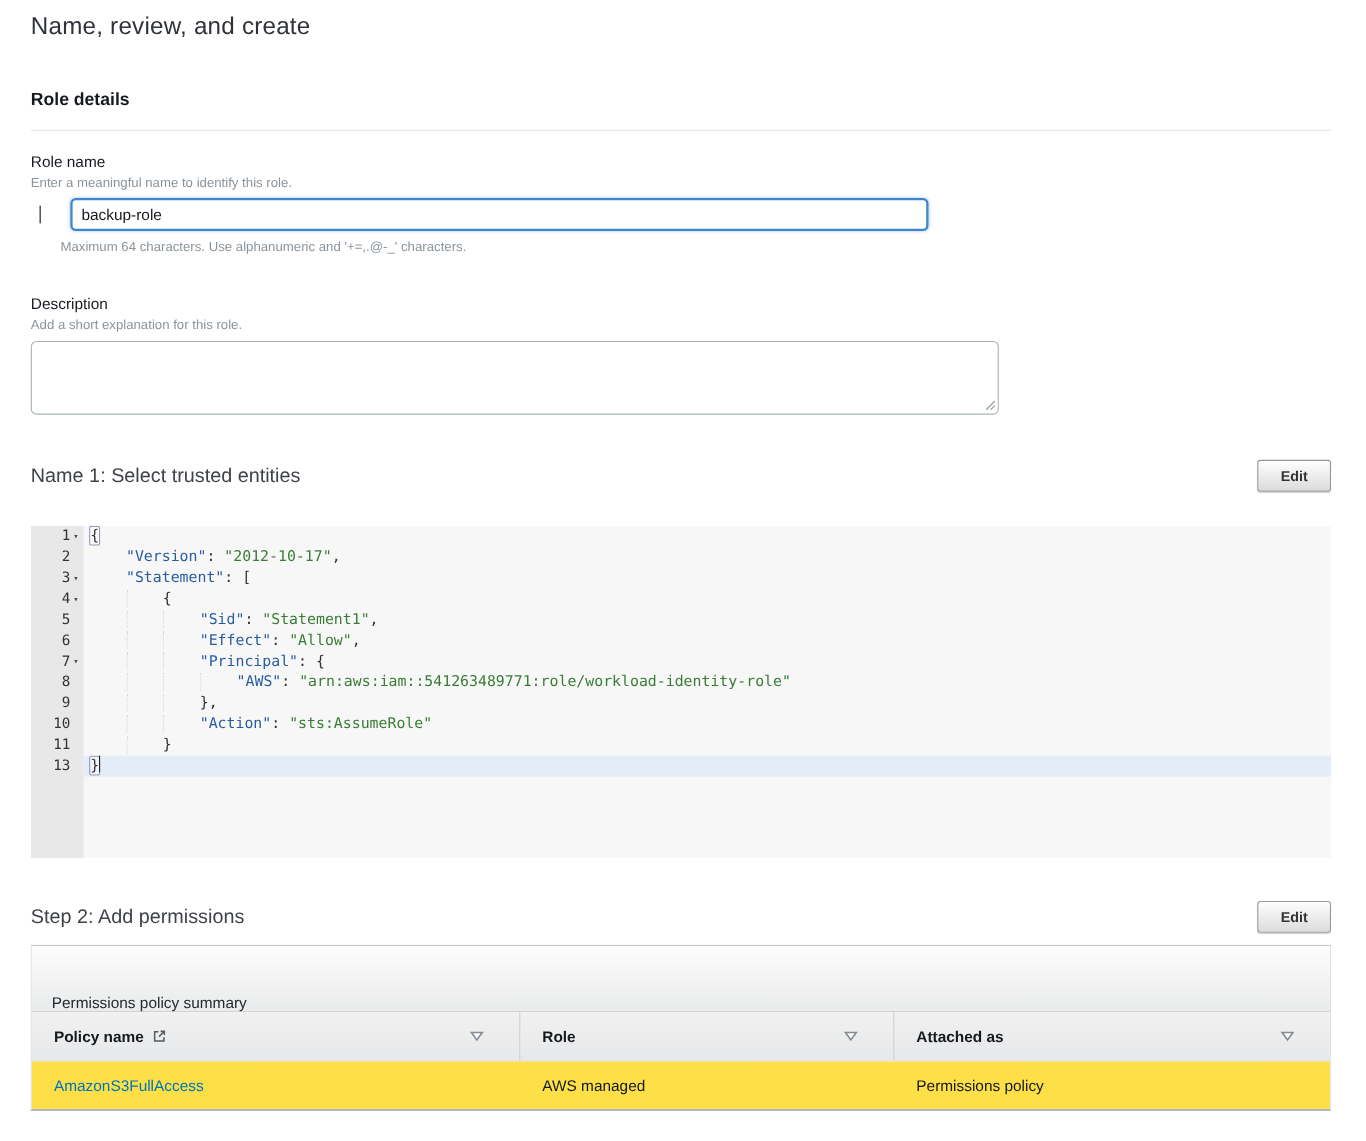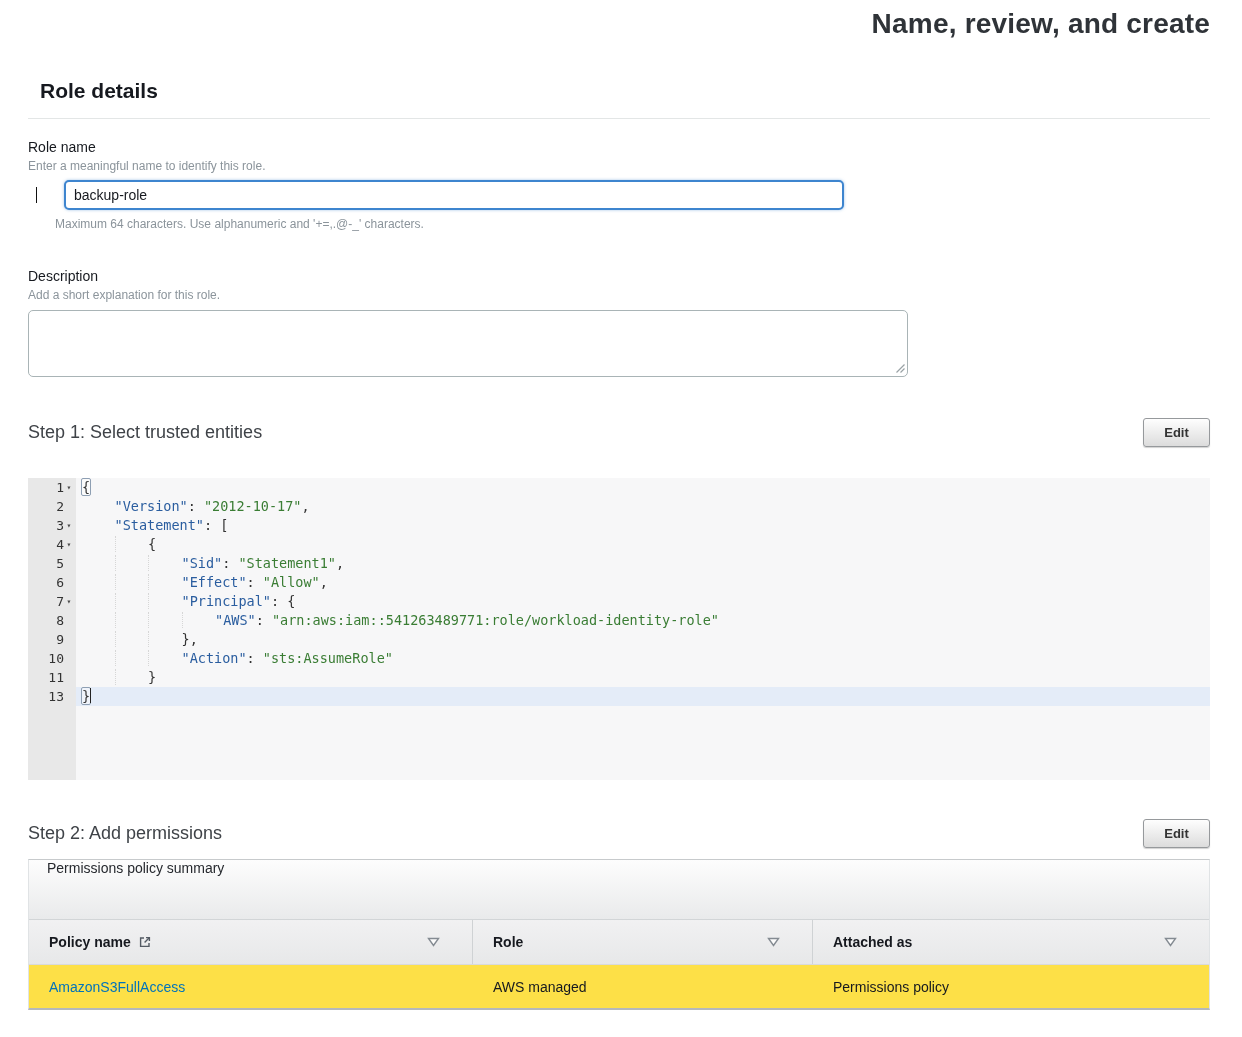--- a/index.html
+++ b/index.html
@@ -5,26 +5,26 @@
   * { box-sizing: border-box; }
   html, body { margin: 0; padding: 0; background: #fff; }
   body {
     width: 1242px; height: 1037px; overflow: hidden;
     font-family: "Liberation Sans", sans-serif;
     color: #16191f;
   }
   .page { position: relative; width: 1182px; margin-left: 28px; }
 
   h1.page-title {
-    font-size: 28px; font-weight: 700; color: #2f3338;
-    margin: 8px 0 0; line-height: 32px; letter-spacing: .2px; text-align: right;
+    font-size: 22px; font-weight: 400; color: #2f3338;
+    margin: 8px 0 0; line-height: 32px; letter-spacing: .2px;
   }
   h2.section-heading {
-    font-size: 21px; font-weight: 700; color: #16191f;
-    margin: 41px 12px 0; line-height: 20px;
+    font-size: 16px; font-weight: 700; color: #16191f;
+    margin: 41px 0 0; line-height: 20px;
   }
   .divider { border: none; border-top: 1px solid #e3e6e6; margin: 17px 0 0; }
 
   .field-label { margin-top: 20px; font-size: 14px; color: #16191f; line-height: 17px; }
   .field-help  { margin-top: 3px; font-size: 12px; color: #8b949b; line-height: 14px; }
   .field-hint  { margin-top: 7px; font-size: 12px; color: #8b949b; line-height: 14px; margin-left: 27px; }
 
   .input-wrap { position: relative; margin-top: 7px; width: 816px; padding-left: 36px; }
   input.text-input {
     width: 100%; height: 30px; border: 2px solid #3e85cf; border-radius: 5px;
@@ -84,21 +84,21 @@
   .code-caret { display: inline-block; width: 1px; height: 15px; background: #222; vertical-align: -2px; }
 
   
   .panel {
     margin-top: 11px;
     border-top: 1px solid #c7cacc; border-left: 1px solid #e0e3e5; border-right: 1px solid #e0e3e5;
     border-bottom: 2px solid #b4b8bb;
   }
   .panel-header {
     height: 60px; background: linear-gradient(#fdfdfd, #e9eaeb);
-    display: flex; align-items: flex-start; padding-left: 18px;
+    display: flex; align-items: flex-end; padding-left: 18px;
     font-size: 14px; color: #26292e; border-bottom: 1px solid #d2d5d7;
   }
   .thead {
     display: grid; grid-template-columns: 444px 340px 1fr;
     background: linear-gradient(#f1f1f2, #e7e8e9); height: 45px;
     border-bottom: 1px solid #d8dadc;
   }
   .th {
     display: flex; align-items: center; justify-content: space-between;
     padding: 0 32px 0 20px; font-weight: 700; font-size: 14px; color: #16191f;
@@ -139,21 +139,21 @@
       <span class="resize-handle">
         <svg width="11" height="11" viewBox="0 0 11 11">
             <path d="M2.5 10.5 L10.5 2.5 M6.5 10.5 L10.5 6.5" stroke="#9aa2a6" stroke-width="1.2" fill="none"></path>
           </svg>
       </span>
     </div>
   </section>
 
   <section>
     <div class="step-header">
-      <h3 class="step-heading">Step 1: Select trusted entities</h3>
+      <h3 class="step-heading">Name 1: Select trusted entities</h3>
       <button class="edit-btn">Edit</button>
     </div>
     <div class="code-editor">
       <div class="gutter-bg"></div>
       <div id="code-lines">
           <div class="code-line">
             <span class="gutter-cell">
               <span class="lnum">1</span>
               <span class="fold">▾</span>
             </span>

